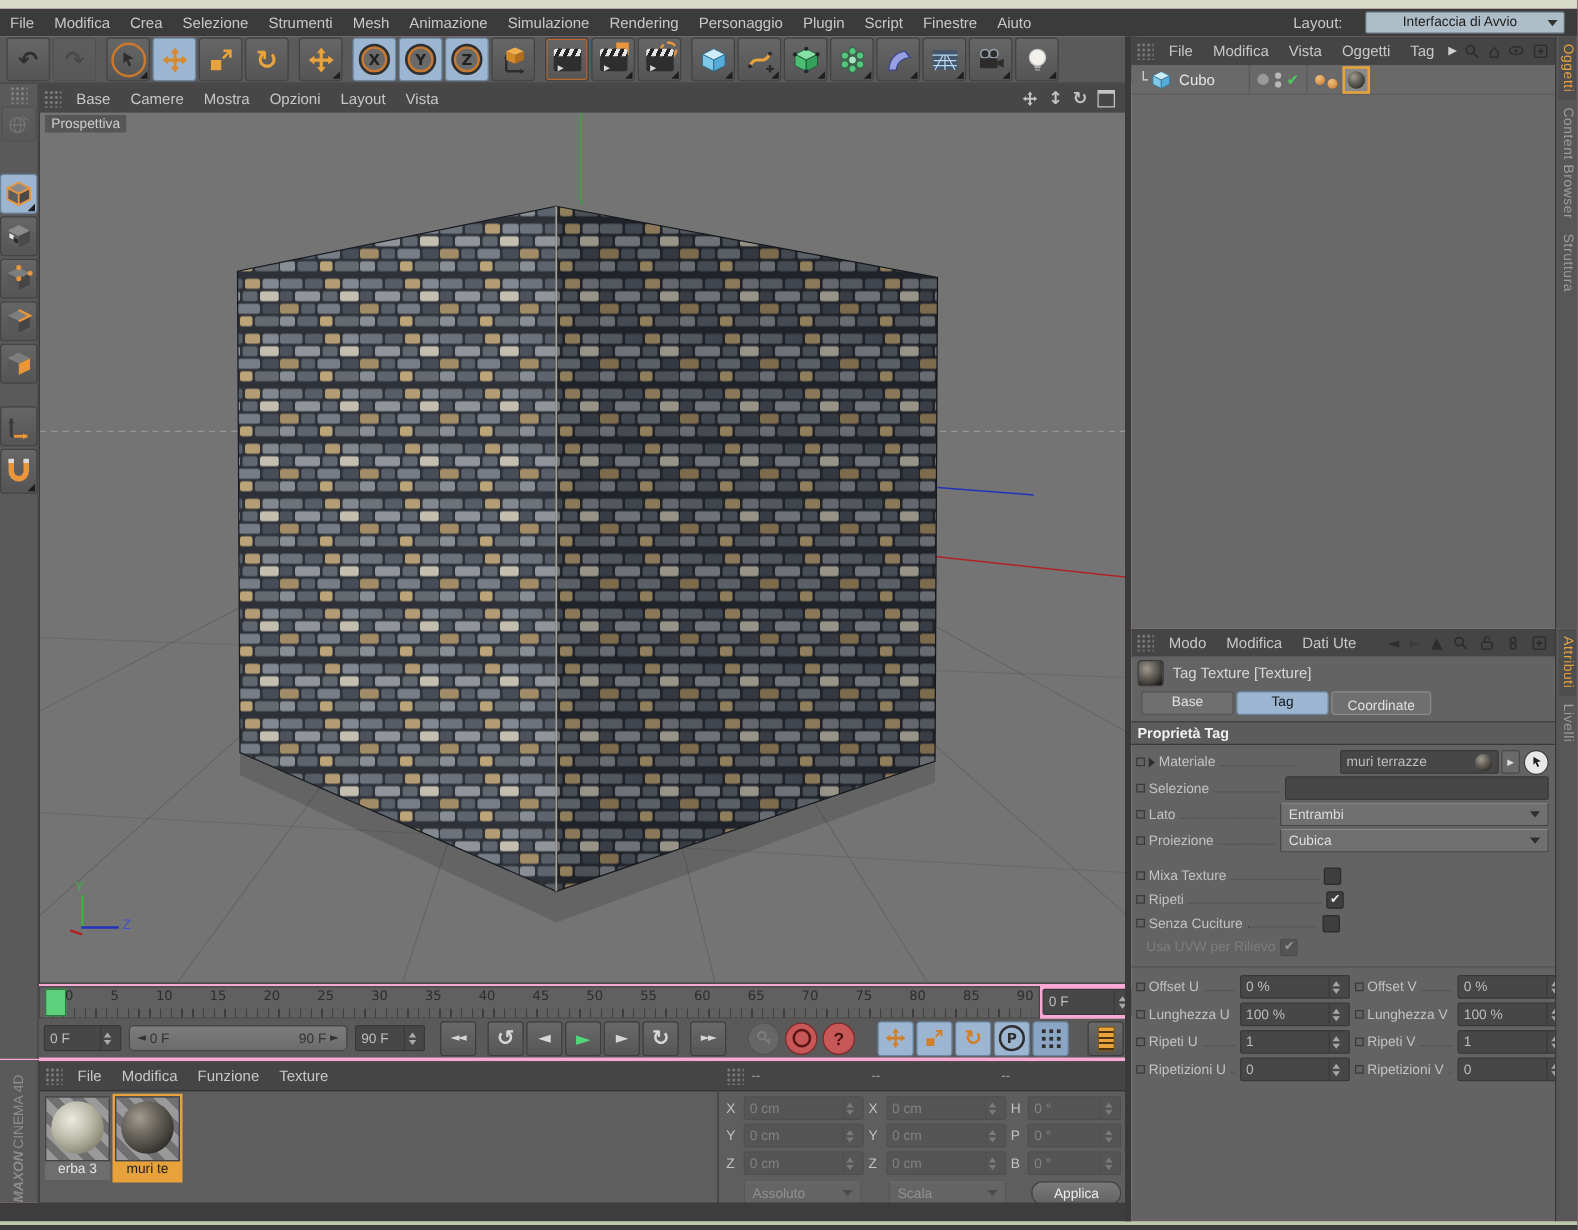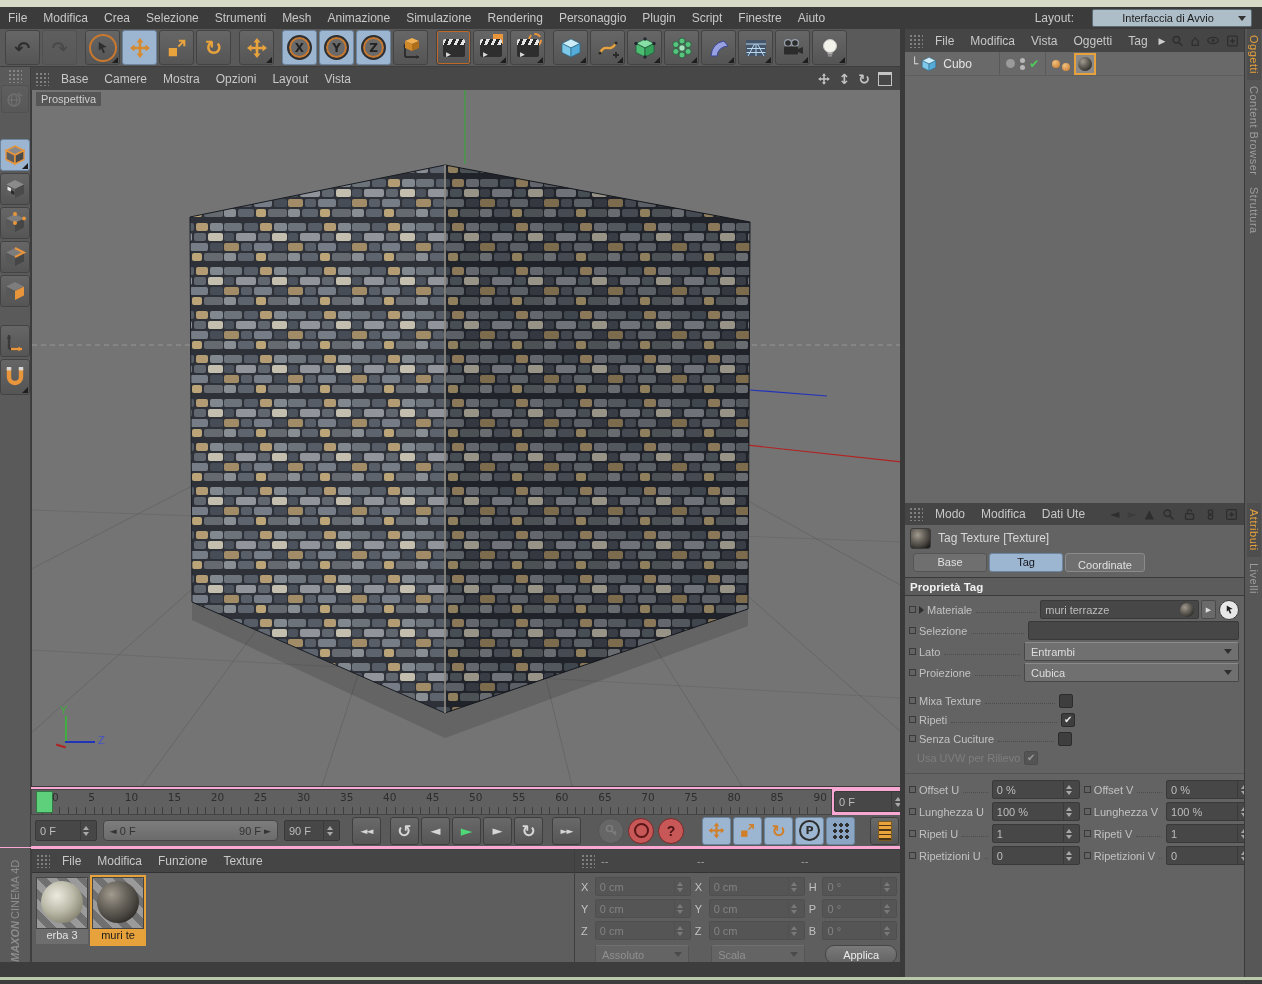--- a/index.html
+++ b/index.html
@@ -752,21 +752,21 @@
     </div>
     <div style="margin-top:4px;height:17px;background:#5c5c5c;border-top:1px solid #3a3a3a;border-bottom:1px solid #3a3a3a;display:flex;align-items:center;padding-left:5px;">
       <b style="color:#f0f0f0;font-size:11.5px;">Proprietà Tag</b>
     </div>
 
     <div class="row" style="height:21px;padding:0 5px 0 4px;margin-top:3px;">
       <span class="bullet"></span>
       <span style="width:0;height:0;border-top:4px solid transparent;border-bottom:4px solid transparent;border-left:5px solid #2e2e2e;margin-right:3px;"></span>
       <span class="lbl">Materiale</span>
       <span class="lead" style="max-width:60px;"></span>
-      <div class="fld" style="flex:1;height:17px;">
+      <div class="fld" style="flex:1;height:17px;margin-left:32px;">
         <span class="val">muri terrazze</span>
         <span style="width:14px;height:14px;border-radius:50%;background:radial-gradient(circle at 35% 32%,#a29a8e,#6a665e 36%,#484540 62%,#201e1b 88%);"></span>
       </div>
       <div style="width:13px;height:17px;background:#6a6a6a;border:1px solid #4a4a4a;border-radius:2px;margin-left:2px;display:flex;align-items:center;justify-content:center;">
         <span style="font-size:7px;color:#ddd;font-family:'DejaVu Sans';">▶</span>
       </div>
       <div style="width:18px;height:18px;border-radius:50%;background:#e8e8e8;border:1px solid #3c3c3c;margin-left:3px;display:flex;align-items:center;justify-content:center;">
         <svg class="ic" width="11" height="11" style="color:#1e1e1e;">
             <use href="#ic-cursor"></use>
           </svg>

